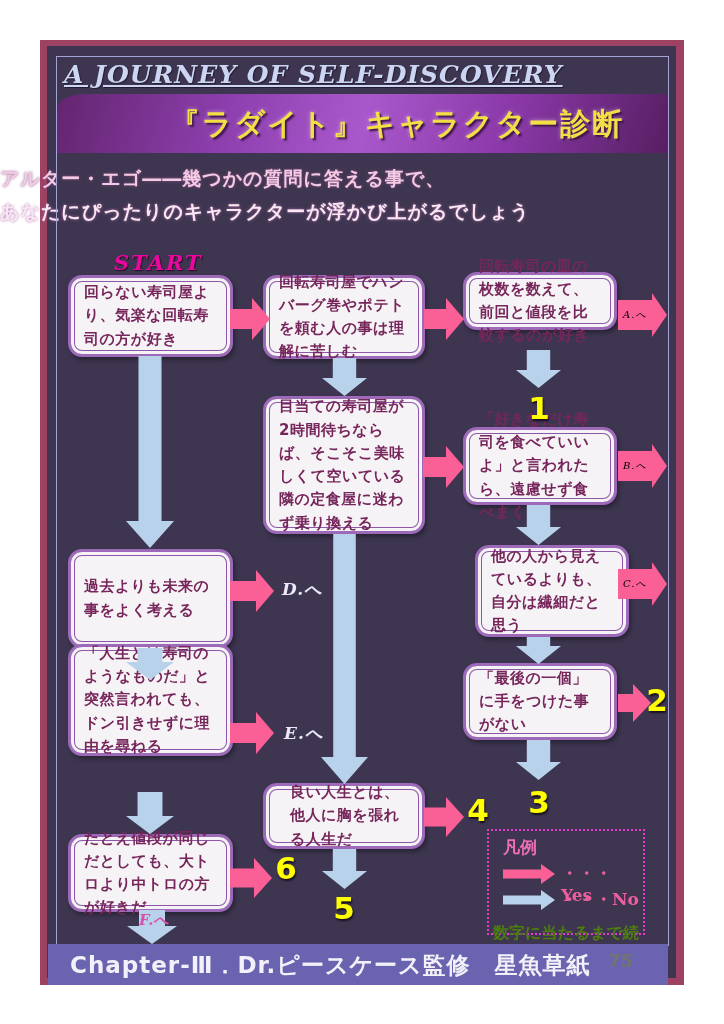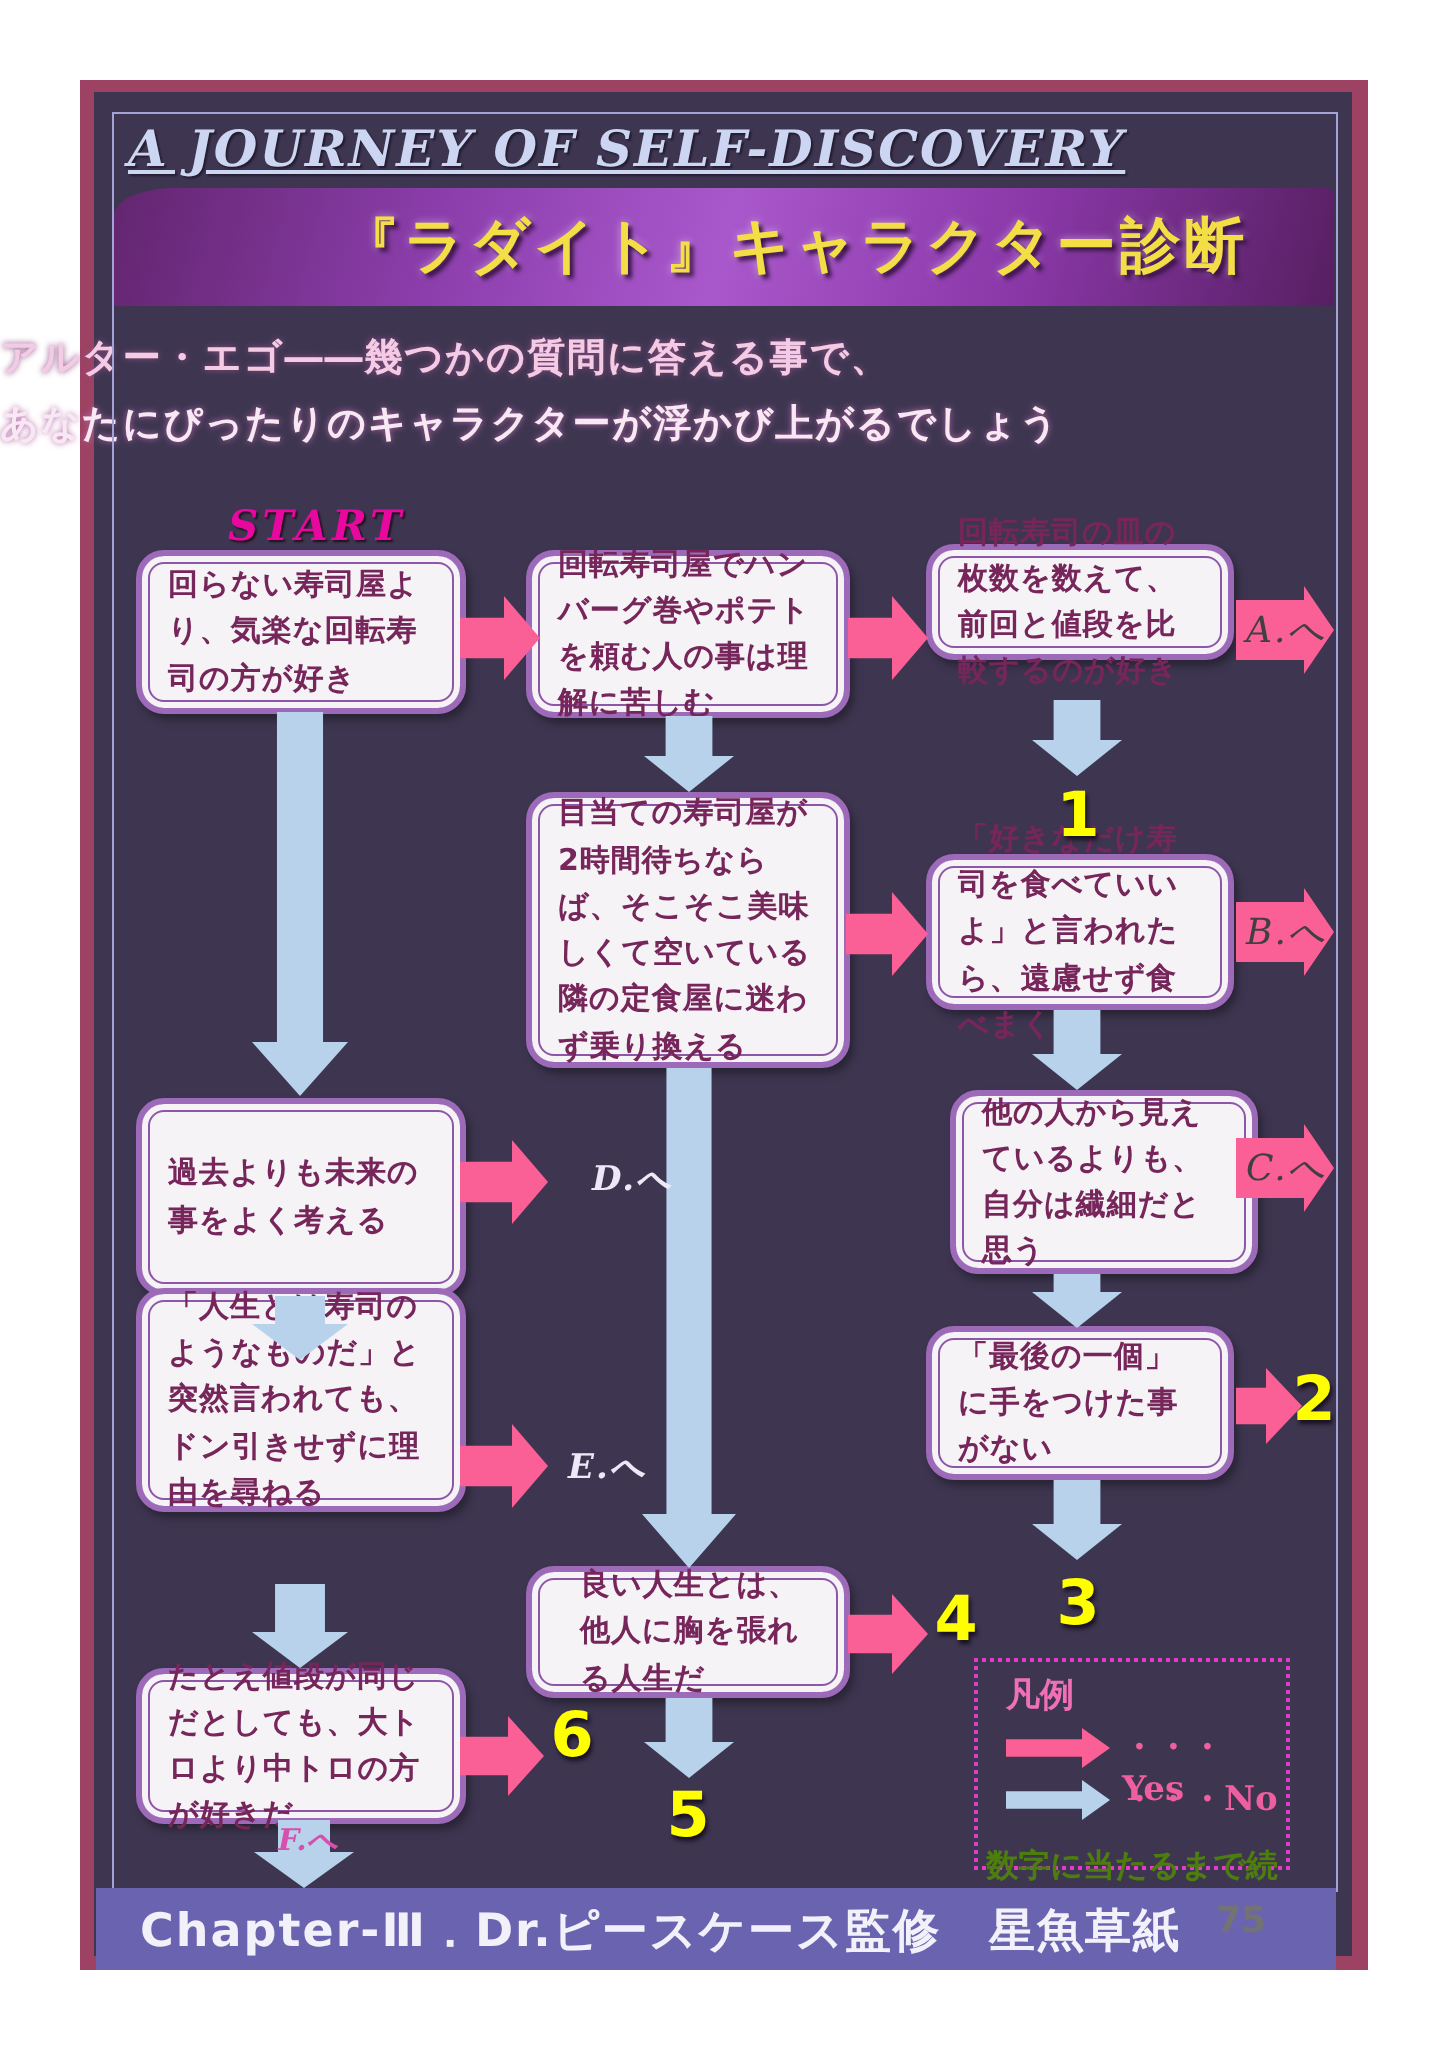--- a/index.html
+++ b/index.html
@@ -33,21 +33,21 @@
   .qbox{background:#f6f3f6;border:3px solid #9c6ab8;border-radius:14px;
         box-shadow:inset 0 0 0 3px #f6f3f6, inset 0 0 0 4px #8d56a8, 2px 3px 4px rgba(0,0,0,.35);
         display:flex;align-items:center;box-sizing:border-box;padding:8px 13px;}
   .qbox span{font-size:15px;font-weight:bold;color:#76265a;line-height:1.55;letter-spacing:.5px;}
 
   
   .pr{background:#fa5f95;
       clip-path:polygon(0 26%,calc(100% - 18px) 26%,calc(100% - 18px) 0,100% 50%,calc(100% - 18px) 100%,calc(100% - 18px) 74%,0 74%);}
   .prl{background:#fa5f95;display:flex;align-items:center;
        clip-path:polygon(0 16%,calc(100% - 15px) 16%,calc(100% - 15px) 0,100% 50%,calc(100% - 15px) 100%,calc(100% - 15px) 84%,0 84%);}
-  .prl span{font-family:"DejaVu Serif",serif;font-style:italic;font-size:18px;color:#404040;
+  .prl span{font-family:"DejaVu Serif",serif;font-style:italic;font-size:10px;color:#000000;
             padding-left:5px;letter-spacing:1px;}
   .bd{background:#b7d2ea;
       clip-path:polygon(24% 0,76% 0,76% calc(100% - 18px),100% calc(100% - 18px),50% 100%,0 calc(100% - 18px),24% calc(100% - 18px));}
   .bd.long{clip-path:polygon(26% 0,74% 0,74% calc(100% - 27px),100% calc(100% - 27px),50% 100%,0 calc(100% - 27px),26% calc(100% - 27px));}
 
   .rlabel{font-family:"DejaVu Serif",serif;font-style:italic;font-weight:bold;
           font-size:17px;color:#ece8f8;letter-spacing:1px;}
   .num{font-size:31px;font-weight:bold;color:#ffff00;text-shadow:1px 2px 2px #17101f;
        width:46px;text-align:center;}
   .flabel{font-family:"DejaVu Serif",serif;font-style:italic;font-weight:bold;
@@ -141,21 +141,21 @@
 <div class="abs bd" style="left:516px;top:350px;width:45px;height:38px;"></div>
 <div class="abs bd long" style="left:321px;top:534px;width:47px;height:250px;"></div>
 <div class="abs bd" style="left:516px;top:505px;width:45px;height:40px;"></div>
 <div class="abs bd" style="left:516px;top:637px;width:45px;height:27px;"></div>
 <div class="abs bd" style="left:516px;top:740px;width:45px;height:40px;"></div>
 <div class="abs bd" style="left:126px;top:648px;width:48px;height:32px;"></div>
 <div class="abs bd" style="left:126px;top:792px;width:48px;height:42px;"></div>
 <div class="abs bd" style="left:322px;top:849px;width:45px;height:40px;"></div>
 <div class="abs bd" style="left:127px;top:910px;width:50px;height:34px;"></div>
 
-<div class="abs rlabel" style="left:296px;top:578px;">D.へ</div>
+<div class="abs rlabel" style="left:282px;top:578px;">D.へ</div>
 <div class="abs rlabel" style="left:284px;top:722px;">E.へ</div>
 <div class="abs flabel" style="left:139px;top:911px;">F.へ</div>
 
 <div class="abs num" style="left:516px;top:390px;">1</div>
 <div class="abs num" style="left:640px;top:682px;width:34px;">2</div>
 <div class="abs num" style="left:516px;top:784px;">3</div>
 <div class="abs num" style="left:458px;top:792px;width:40px;">4</div>
 <div class="abs num" style="left:321px;top:890px;">5</div>
 <div class="abs num" style="left:266px;top:850px;width:40px;">6</div>
 

